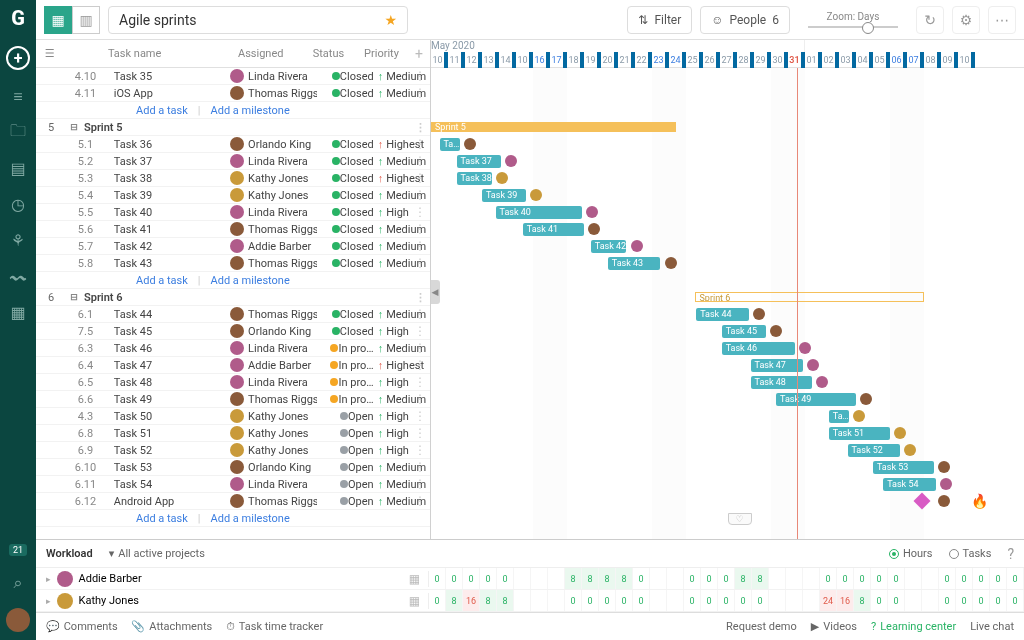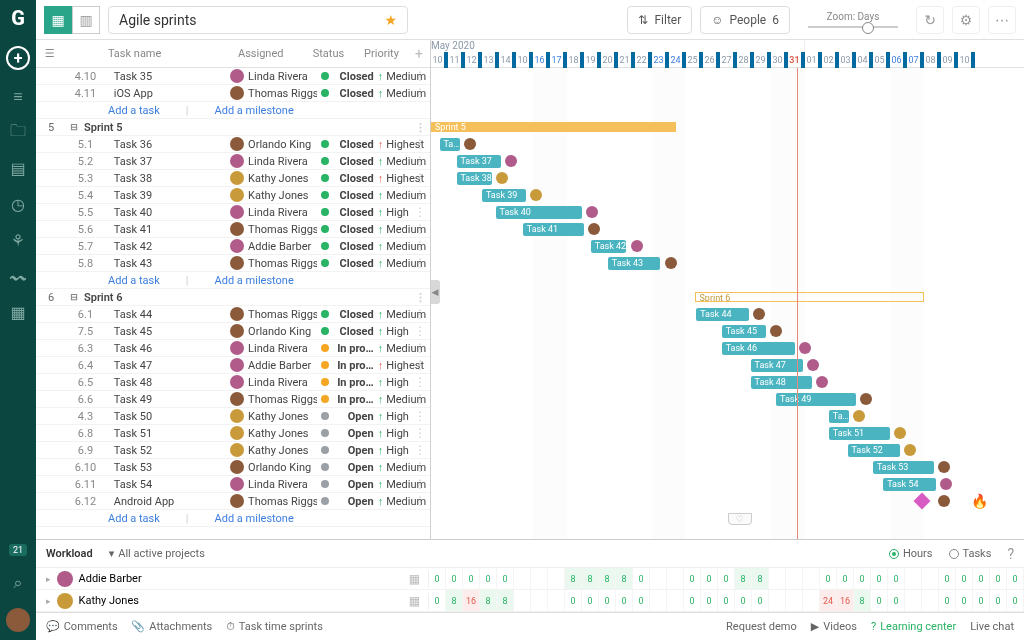--- a/index.html
+++ b/index.html
@@ -38,34 +38,34 @@
 .col-priority { width: 58px; }
 .col-add { width: 24px; color: #bbb; font-size: 14px; }
 
 .grid-body { flex: 1; overflow: hidden; }
 .row { display: flex; height: 17px; align-items: center; border-bottom: 1px solid #f2f2f2; position: relative; }
 .row .menu { width: 30px; text-align: center; color: #ccc; cursor: pointer; }
 .row .wbs { width: 42px; text-align: center; color: #888; }
 .row .tname { width: 128px; padding-left: 8px; white-space: nowrap; overflow: hidden; text-overflow: ellipsis; }
 .row .assigned { width: 90px; display: flex; align-items: center; gap: 4px; white-space: nowrap; overflow: hidden; }
 .row .assigned .av { width: 14px; height: 14px; border-radius: 50%; background: #999; flex: 0 0 14px; }
-.row .stat { width: 58px; display: flex; align-items: center; gap: 0; justify-content: space-between; padding-left: 4px; font-weight: bold; }
+.row .stat { width: 58px; display: flex; align-items: center; gap: 0; justify-content: flex-end; padding-left: 4px; }
 .row .prio { width: 58px; display: flex; align-items: center; gap: 3px; padding-left: 4px; }
 .row .rowmore { position: absolute; right: 4px; color: #ccc; cursor: pointer; font-size: 12px; }
 .dot { width: 8px; height: 8px; border-radius: 50%; }
 .d-closed { background: #29b365; } .d-progress { background: #f5a623; } .d-open { background: #9aa0a6; }
 .arrow-up { color: #29b365; font-size: 11px; } .arrow-red { color: #e05b4b; font-size: 11px; }
 
 .sprint-row { display: flex; height: 17px; align-items: center; border-bottom: 1px solid #f2f2f2; font-weight: 600; }
 .sprint-row .sidx { width: 30px; text-align: center; color: #666; font-weight: 400; }
 .sprint-row .collapse { width: 16px; text-align: center; color: #888; font-size: 9px; }
 .sprint-row .sname { padding-left: 2px; }
 .sprint-row .rowmore { margin-left: auto; margin-right: 4px; color: #ccc; cursor: pointer; }
 
-.add-row { display: flex; height: 17px; align-items: center; padding-left: 72px; gap: 26px; border-bottom: 1px solid #f2f2f2; }
+.add-row { display: flex; height: 17px; align-items: center; padding-left: 100px; gap: 10px; border-bottom: 1px solid #f2f2f2; }
 .add-row a { color: #3c7ee0; font-size: 11px; cursor: pointer; }
 .add-row .sep { color: #ccc; }
 
 .gantt { flex: 1; position: relative; overflow: hidden; font-size: 10px; }
 .gantt-collapse { position: absolute; left: -1px; top: 240px; width: 10px; height: 24px; background: #d8d8d8; border-radius: 0 3px 3px 0; display: flex; align-items: center; justify-content: center; color: #888; font-size: 9px; cursor: pointer; z-index: 5; }
 .timeline-header { height: 28px; display: flex; flex-direction: column; border-bottom: 1px solid #e0e0e0; }
 .month-row { height: 12px; display: flex; }
 .month-row .month { text-align: left; color: #8a9aa8; font-size: 10px; border-right: 1px solid #eee; height: 12px; line-height: 12px; }
 .day-row { flex: 1; display: flex; }
 .day-cell { width: 17px; text-align: center; color: #8a9aa8; font-size: 9px; line-height: 16px; border-right: 4px solid #0369a1; position: relative; }
@@ -792,21 +792,21 @@
             <div class="wl-cell">0</div>
             <div class="wl-cell">0</div>
           </div>
   </div>
       </div>
   </div>
 
   <div class="footer">
     <div class="fitem">💬 <span>Comments</span></div>
     <div class="fitem">📎 <span>Attachments</span></div>
-    <div class="fitem">⏱ <span>Task time sprints</span></div>
+    <div class="fitem">⏱ <span>Task time tracker</span></div>
     <div class="grow"></div>
     <div class="fitem">
         <span>Request demo</span>
       </div>
     <div class="fitem">▶ <span>Videos</span></div>
     <div class="fitem lc">? <span>Learning center</span></div>
     <div class="fitem">
         <span>Live chat</span>
       </div>
   </div>

